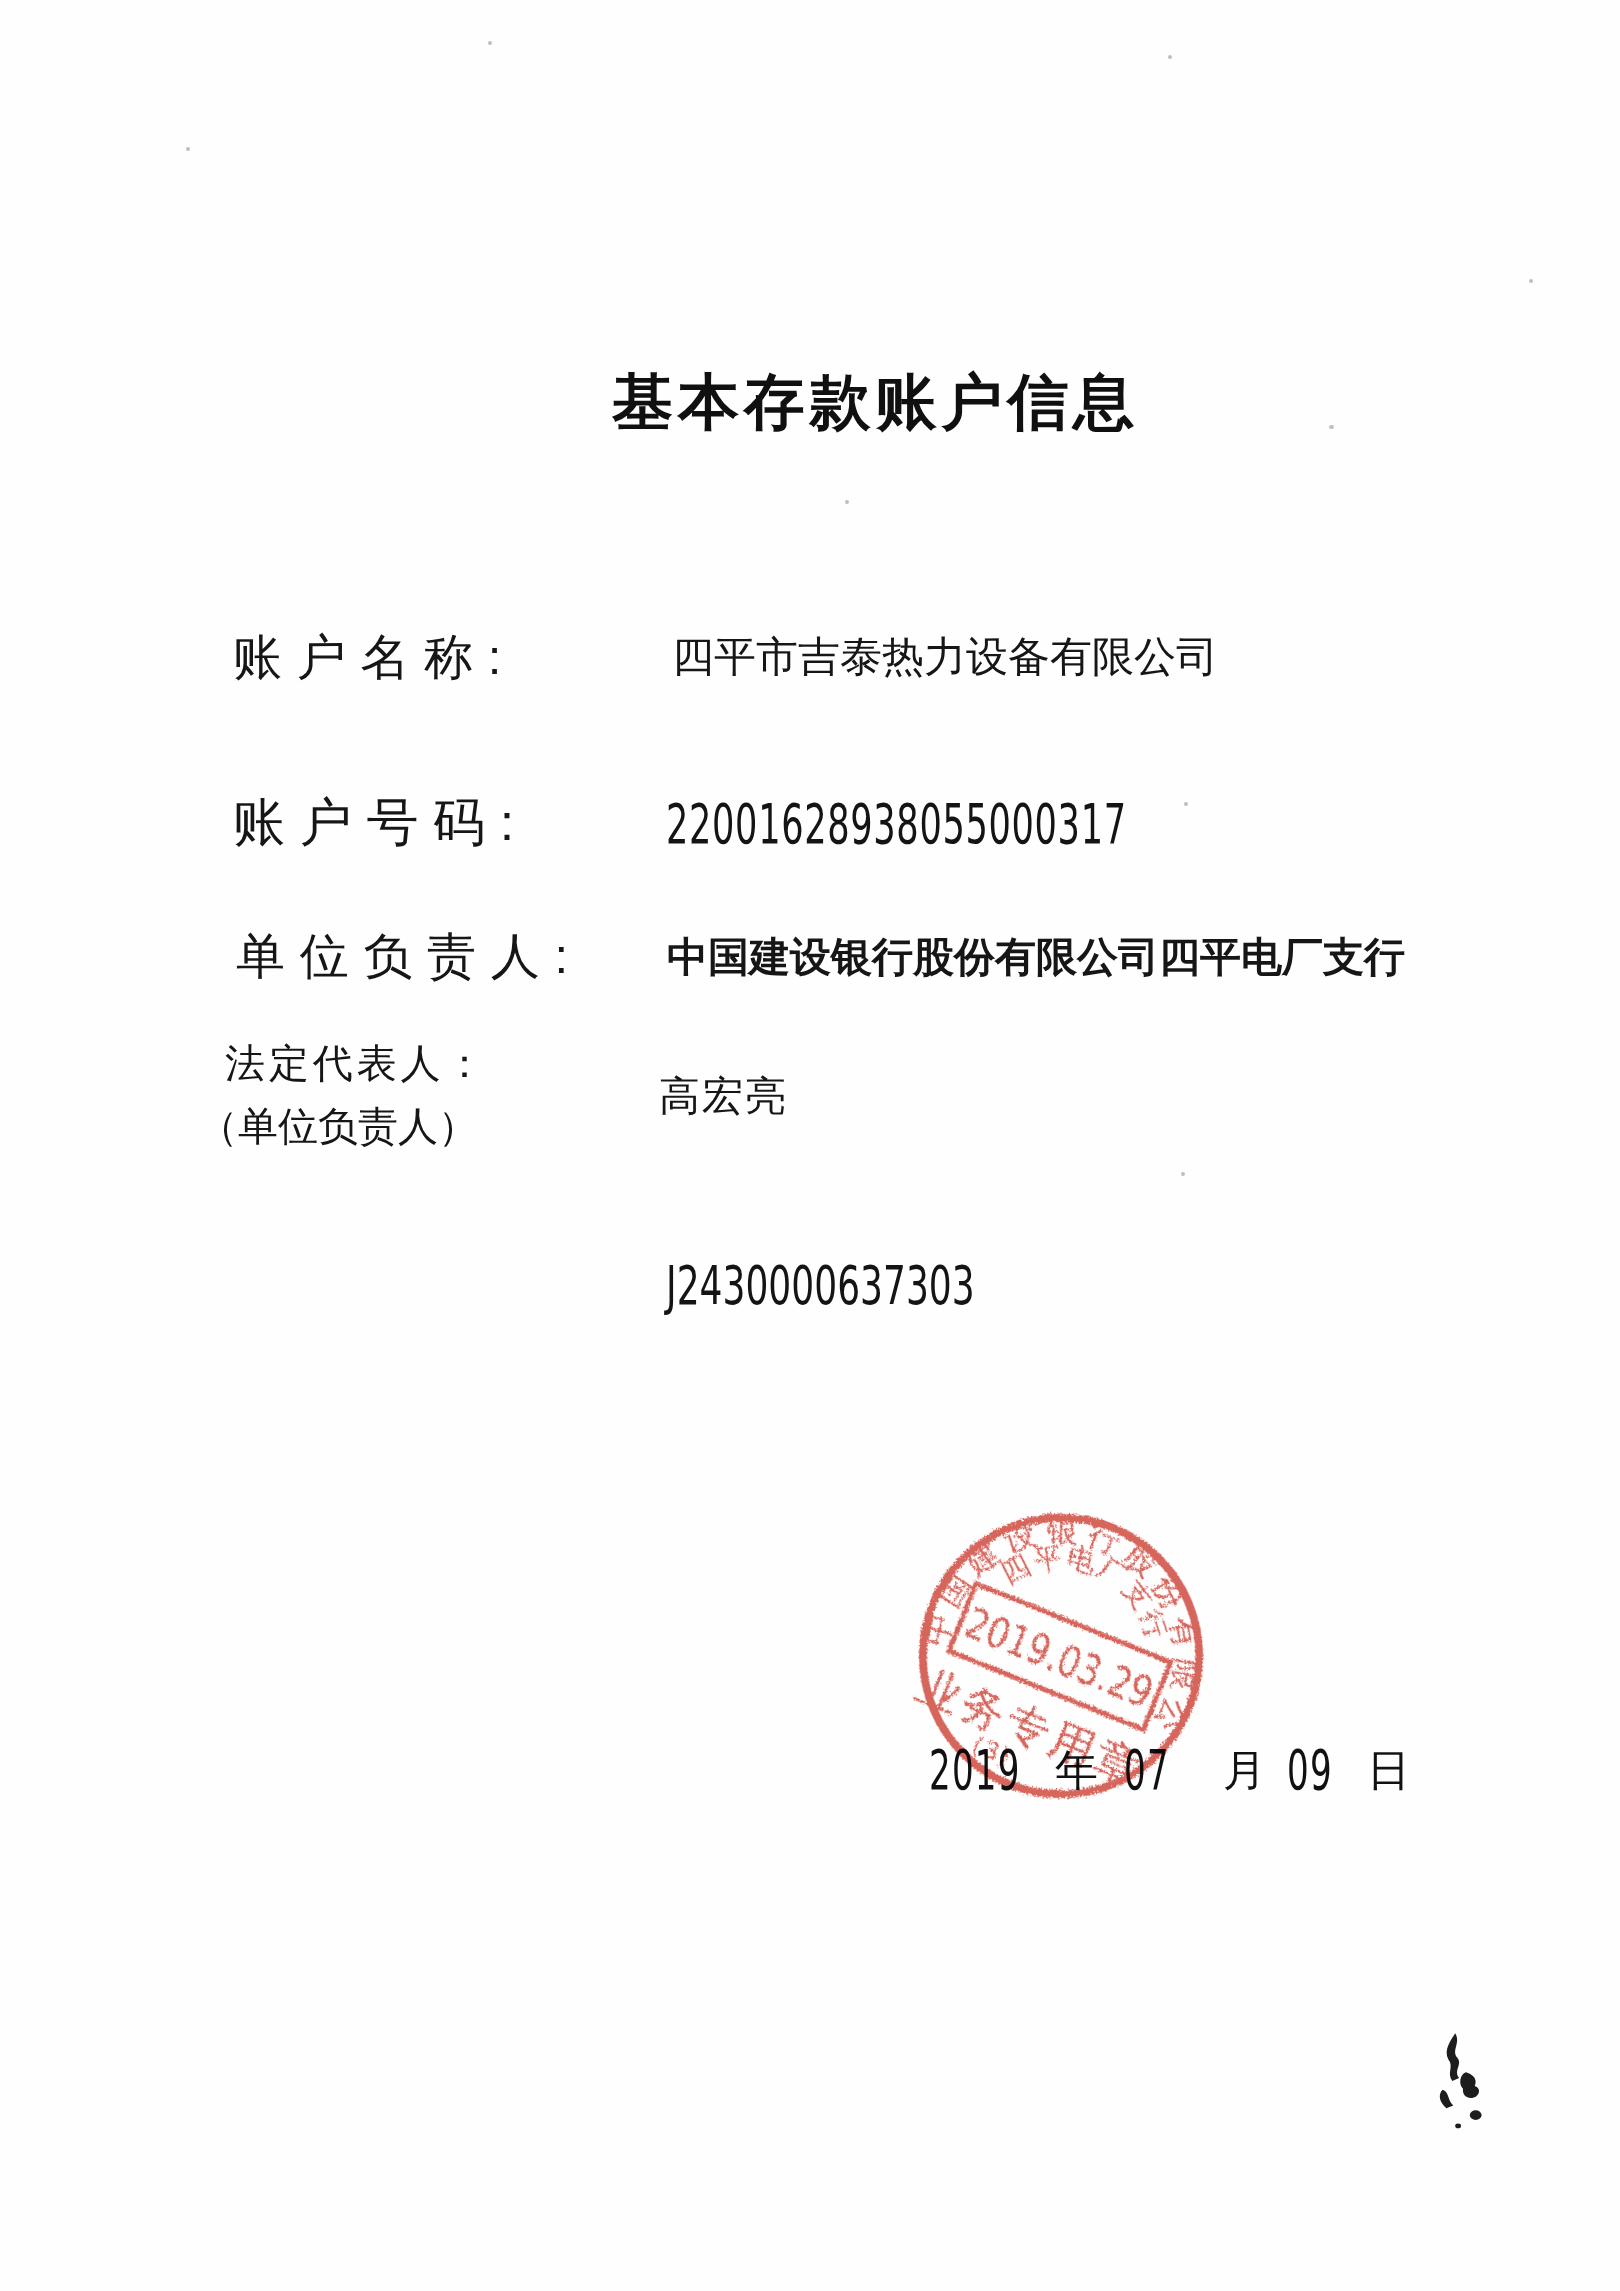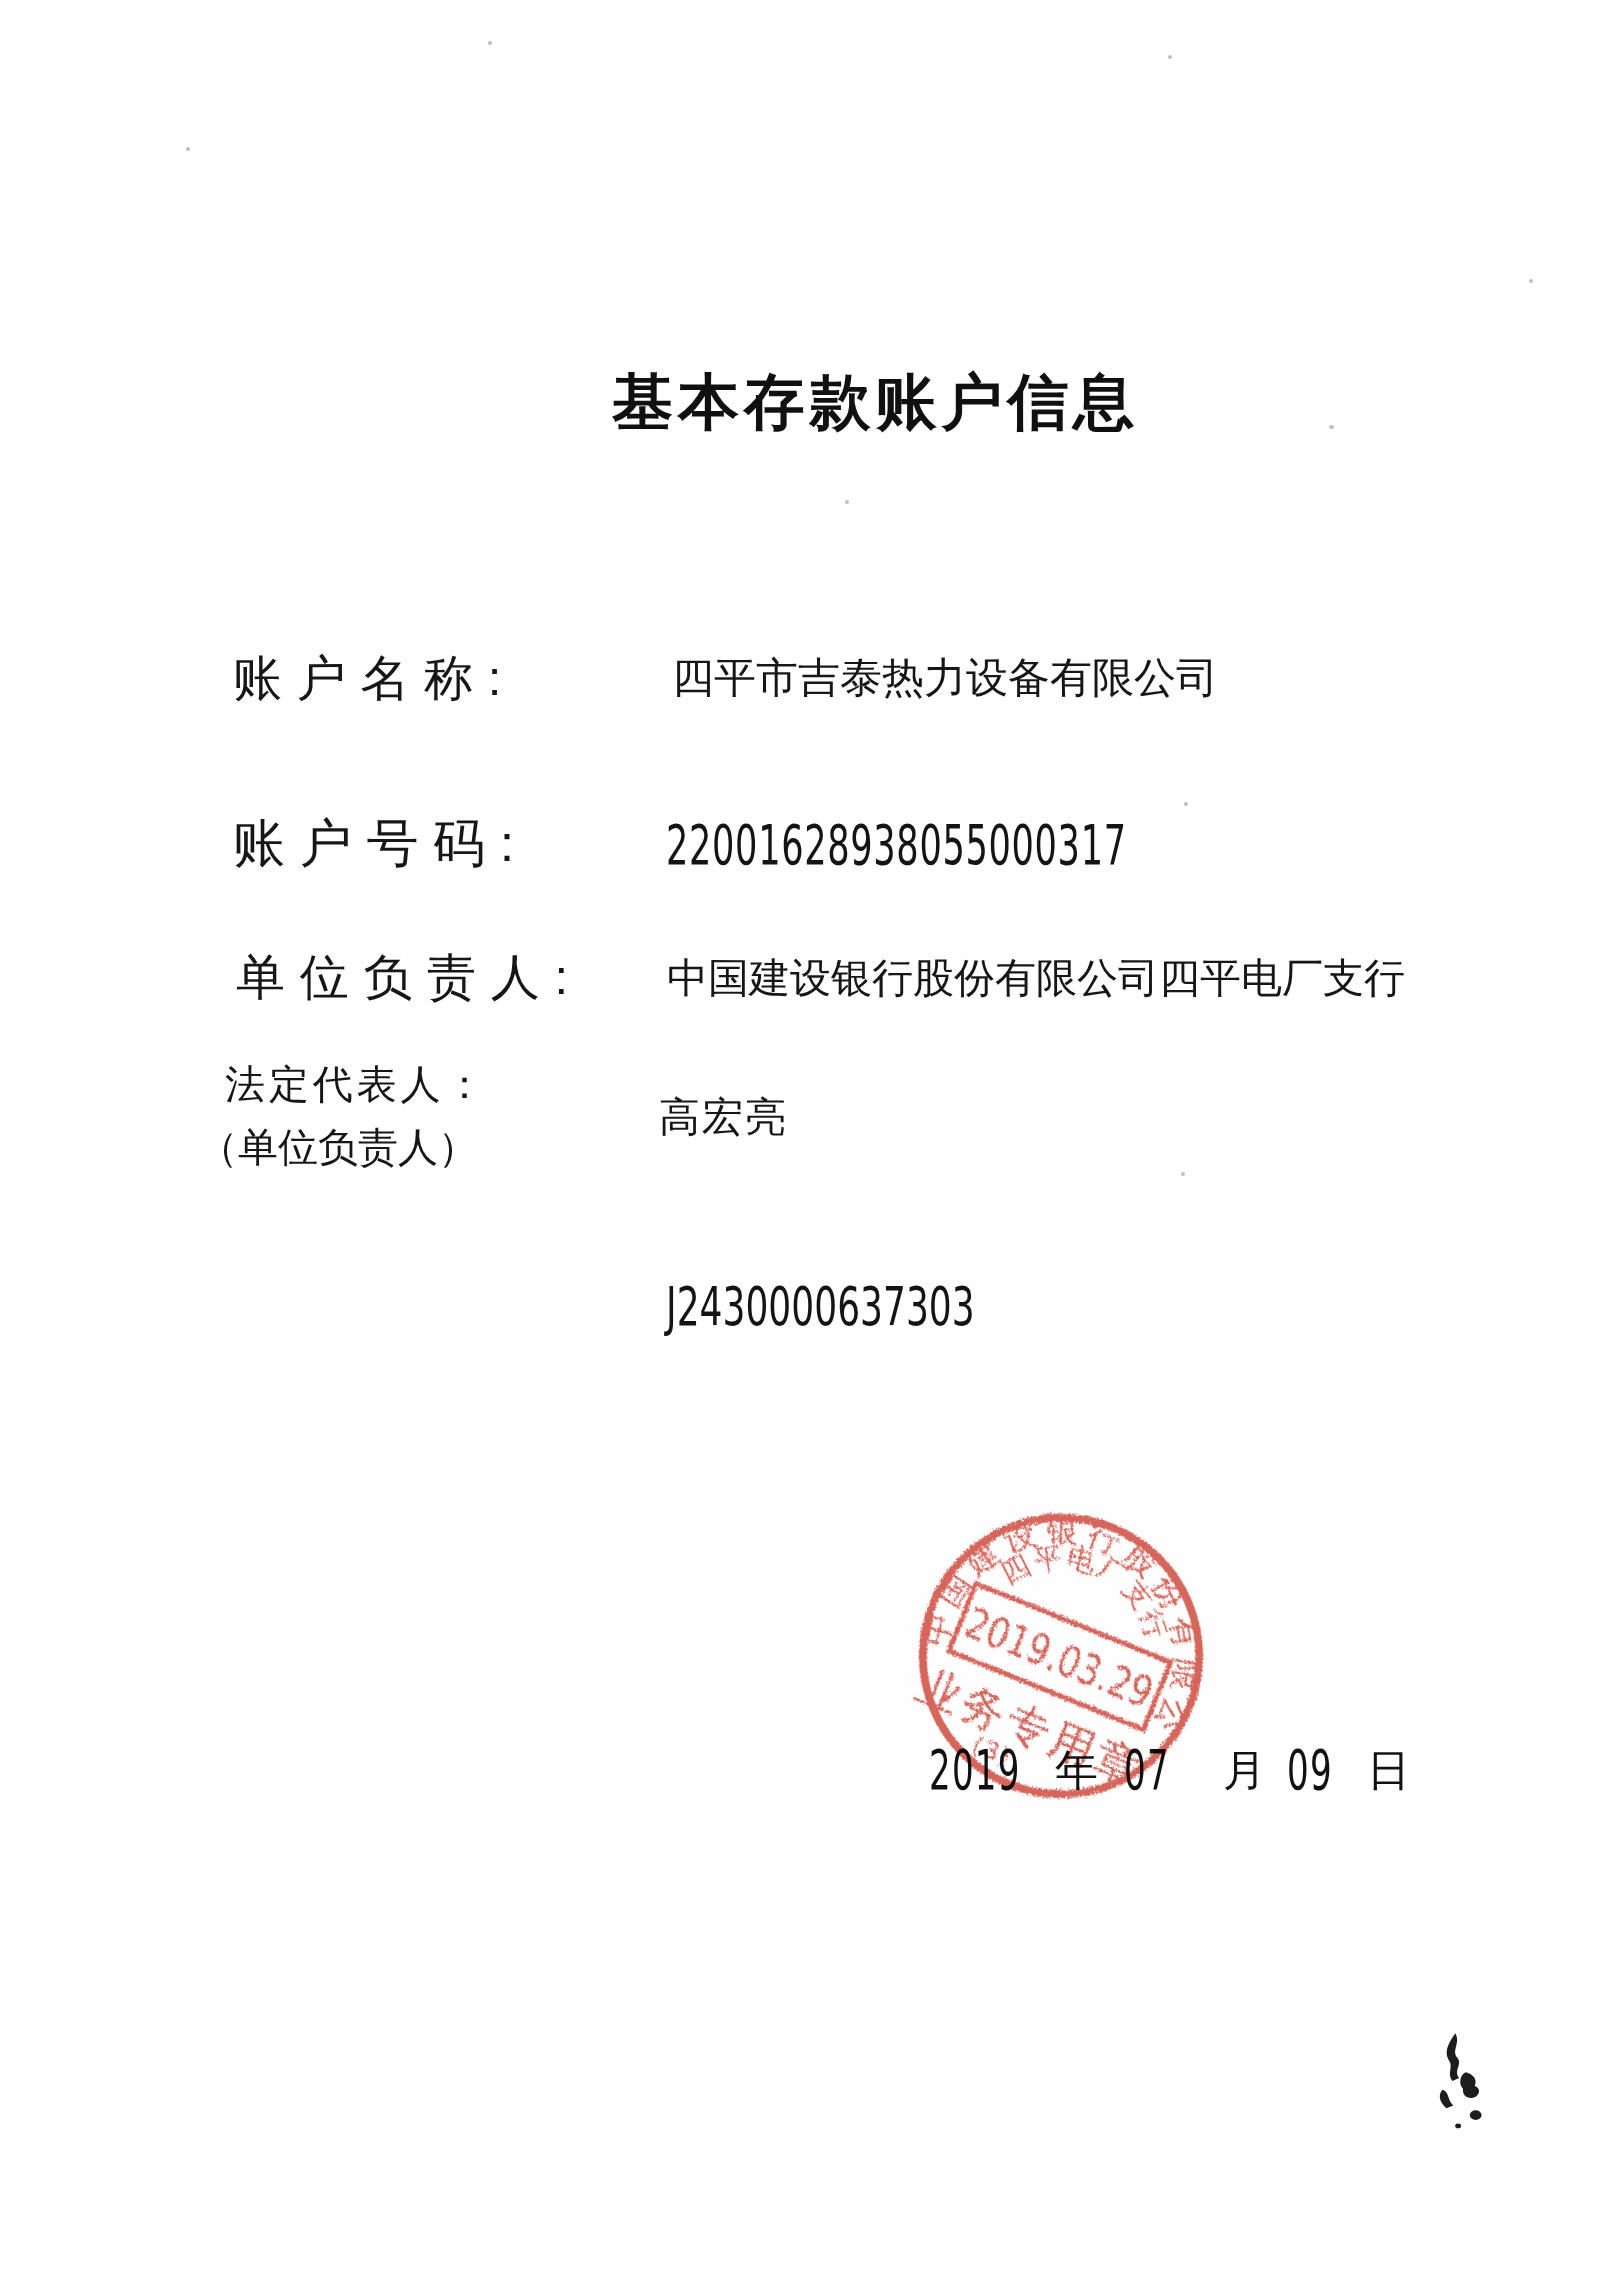--- a/index.html
+++ b/index.html
@@ -8,30 +8,30 @@
     background:#fefefe;color:#1b1b1b;
     font-family:"Liberation Sans","DejaVu Sans",sans-serif;
   }
   .page{position:absolute;inset:0;}
   .title{
     position:absolute;left:612px;top:372px;
     font-family:"Liberation Serif","DejaVu Serif",serif;
     font-weight:700;font-size:61px;letter-spacing:4.9px;color:#101010;
     white-space:nowrap;line-height:1;
   }
-  .lbl,.val{position:absolute;line-height:1;white-space:nowrap;color:#161616;margin-top:21px;}
+  .lbl,.val{position:absolute;line-height:1;white-space:nowrap;color:#161616;}
   .lbl-1{left:233px;top:633px;font-size:49px;letter-spacing:14.7px;}
   .lbl-2{left:233px;top:796px;font-size:52px;letter-spacing:14.7px;}
   .lbl-3{left:236px;top:932px;font-size:49px;letter-spacing:14.7px;}
   .lbl-4a{left:225px;top:1043px;font-size:40px;letter-spacing:3.9px;}
   .lbl-4b{left:198px;top:1106px;font-size:40px;letter-spacing:0;}
   .lbl-5{left:211px;top:1260px;font-size:42px;letter-spacing:1px;}
   .val-1{left:672px;top:636px;font-size:42px;letter-spacing:0;}
   .val-2{left:666px;top:797px;}
-  .val-3{left:667px;top:937px;font-size:41px;letter-spacing:0;}
+  .val-3{left:667px;top:937px;font-size:41px;letter-spacing:0;font-weight:bold;}
   .val-4{left:659px;top:1076px;font-size:41px;letter-spacing:2px;}
   .val-5{left:666px;top:1259px;}
   .num{
     font-family:"DejaVu Sans",sans-serif;display:inline-block;
     transform-origin:left top;color:#141414;
   }
   .val-2 .num{font-size:55px;transform:scaleX(0.64);letter-spacing:1px;}
   .val-5 .num{font-size:53px;transform:scaleX(0.68);letter-spacing:0;}
 
   

